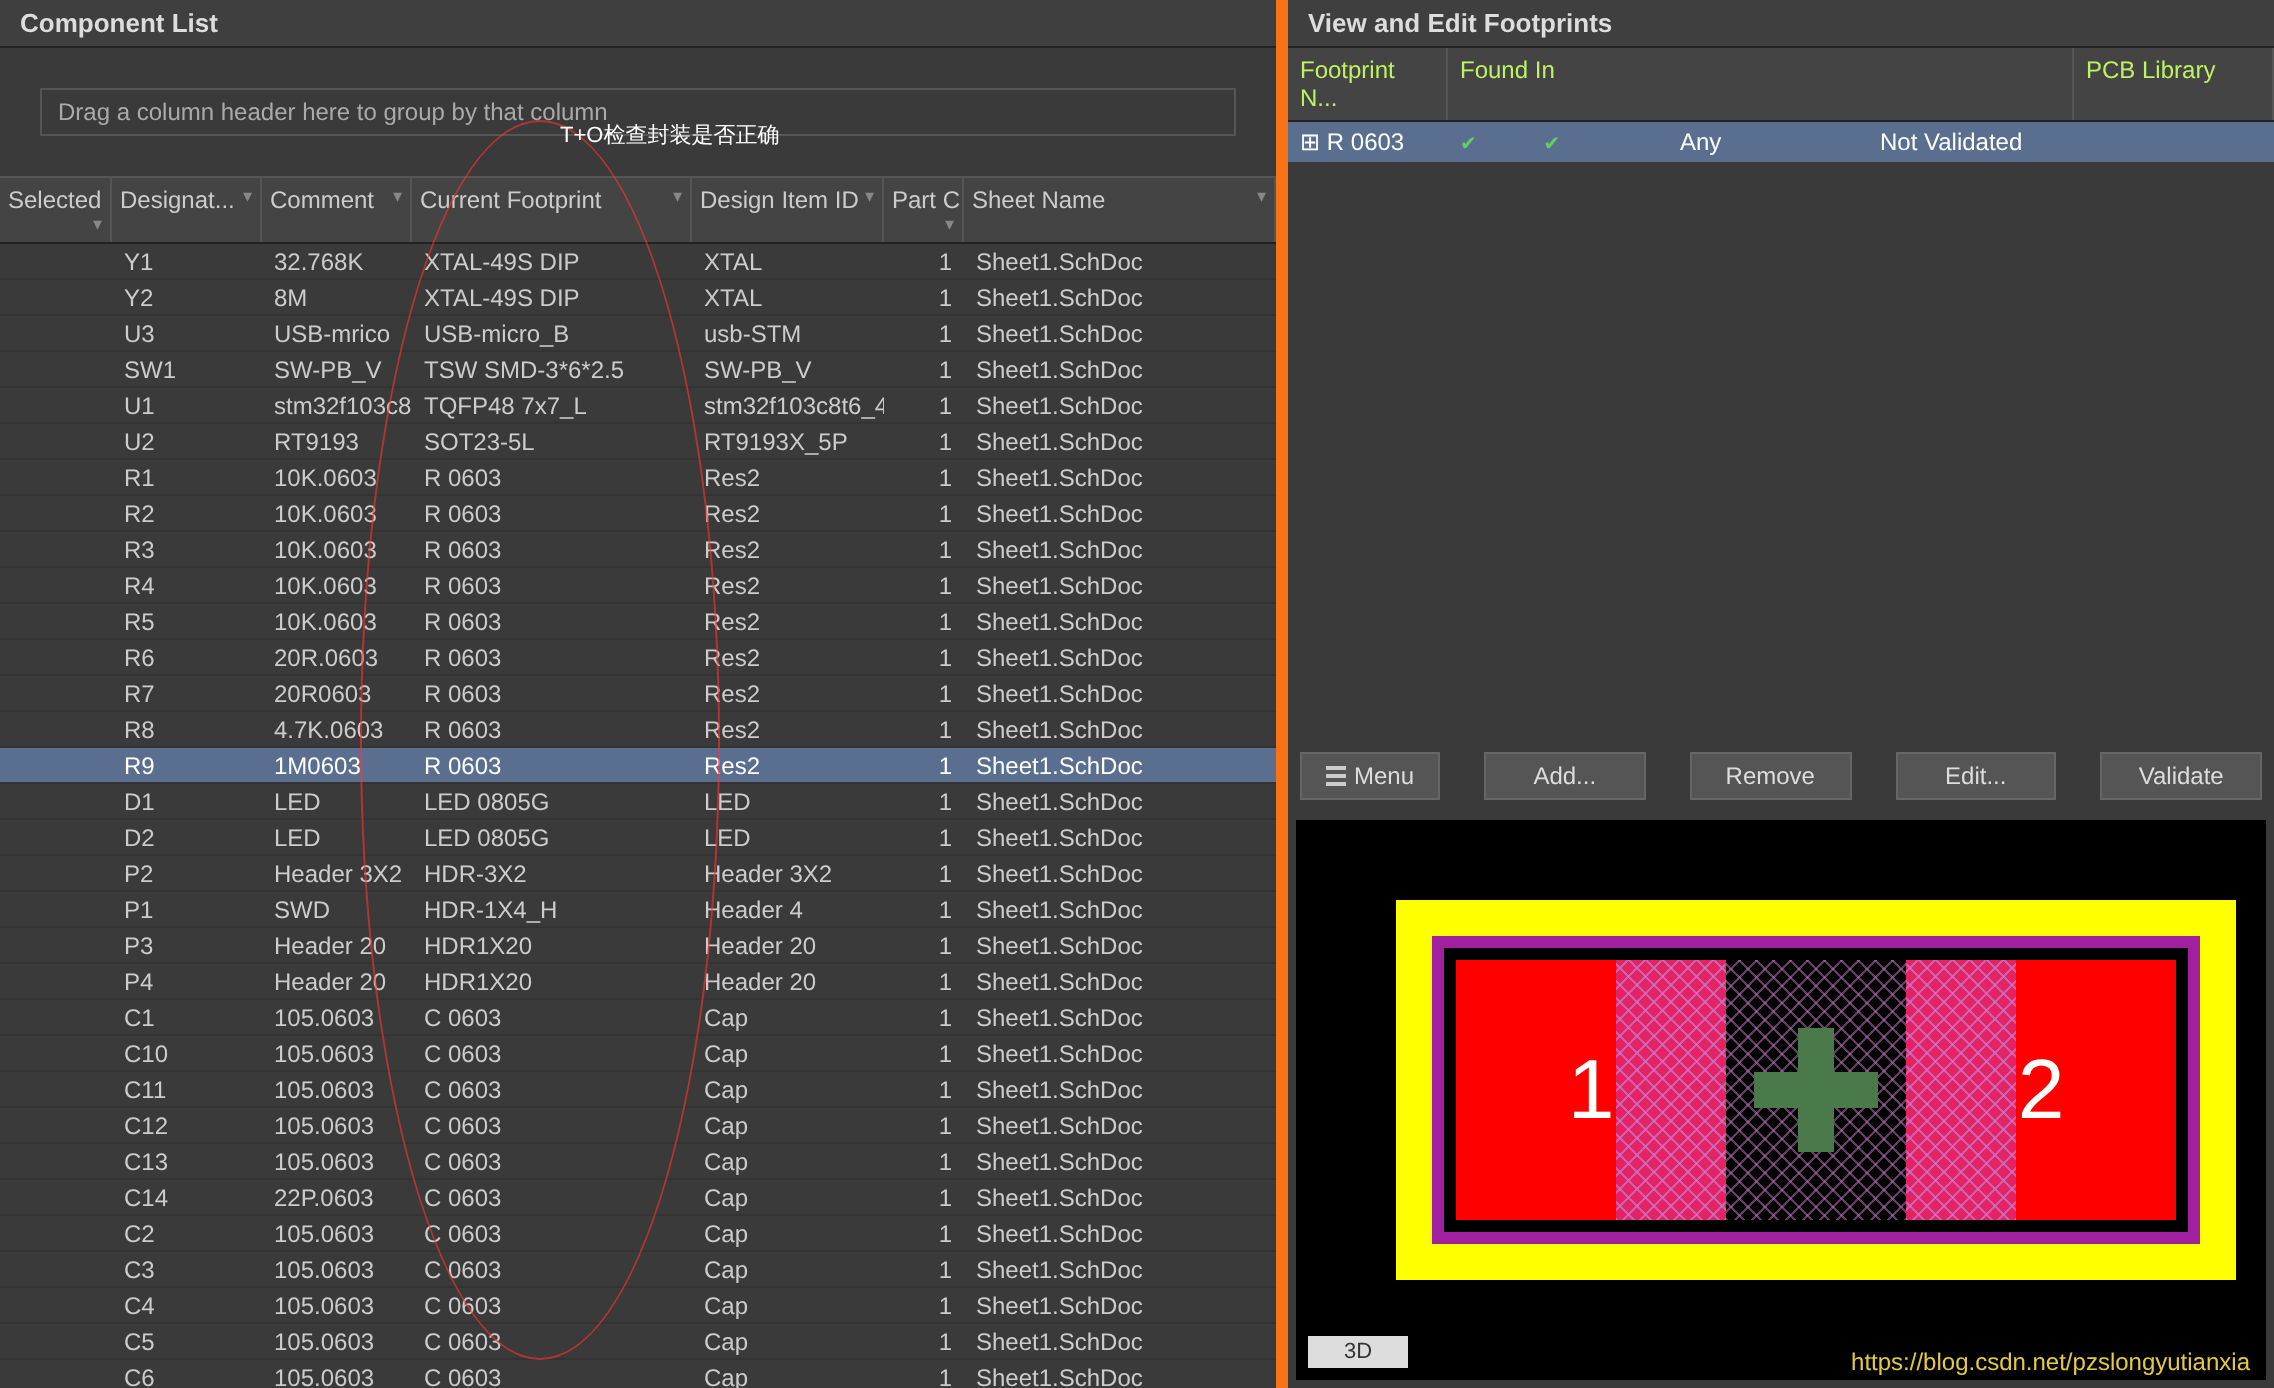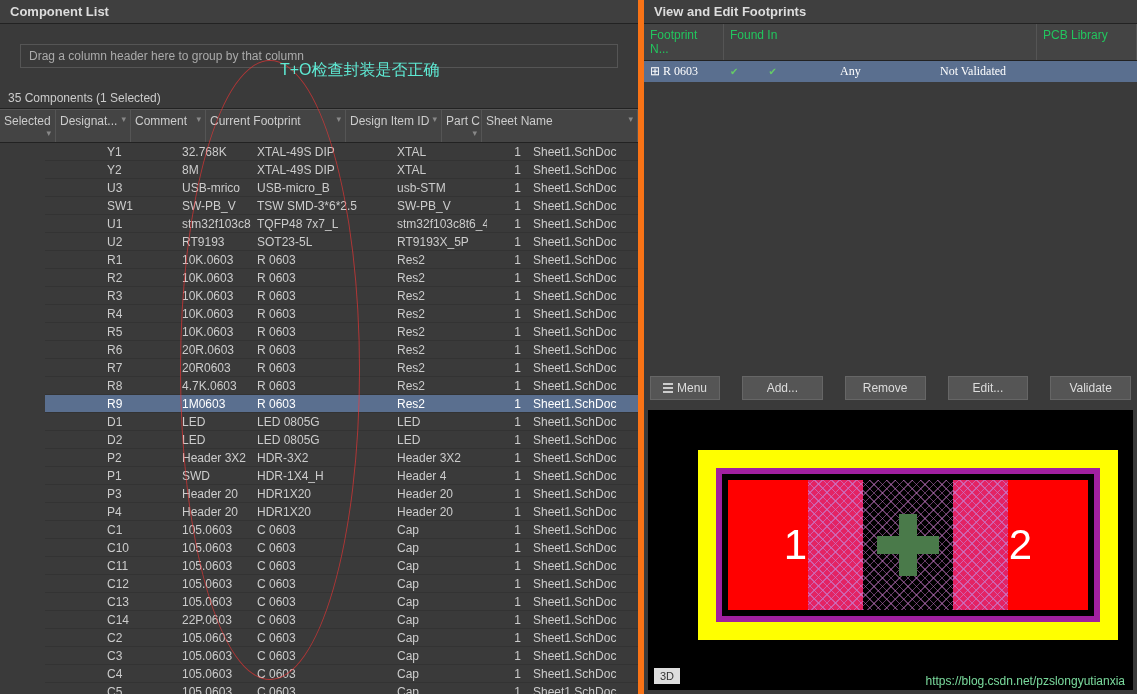--- a/index.html
+++ b/index.html
@@ -63,21 +63,20 @@
   }
   .col-headers .filter-icon {
     float: right;
     color: #888;
     font-size: 9px;
     margin-left: 2px;
   }
   .rows {
     flex: 1;
     overflow-y: hidden;
-    padding-left: 45px;
   }
   .row {
     display: flex;
     border-bottom: 1px solid #333;
     height: 18px;
     align-items: center;
   }
   .row.selected { background: #5a6f8f; color: #fff; }
   .row .cell {
     padding: 0 6px;
@@ -97,28 +96,27 @@
 
   
   .fp-header-row {
     display: flex;
     background: #444;
     border-bottom: 1px solid #222;
   }
   .fp-header-row .ch {
     padding: 4px 6px;
     border-right: 1px solid #555;
-    color: #22c55e;
+    color: #bef264;
   }
   .fp-row {
     display: flex;
     background: #5a6f8f;
     color: #fff;
     padding: 3px 0;
-    font-family: Liberation Serif, serif;
   }
   .fp-row .cell { padding: 0 6px; }
   .fc-name { width: 80px; }
   .fc-cur  { width: 110px; }
   .fc-lib  { width: 100px; }
   .fc-fnd  { flex: 1; }
   .check { color: #6c6; font-size: 10px; }
 
   .fp-spacer { flex: 1; }
 
@@ -219,63 +217,62 @@
     position: absolute;
     background: #4a7a4a;
   }
   .cross::before { width: 62px; height: 18px; left: -31px; top: -9px; }
   .cross::after  { width: 18px; height: 62px; left: -9px; top: -31px; }
   .tag3d {
     position: absolute;
     left: 6px; bottom: 6px;
     background: #ddd;
     color: #333;
-    padding: 2px 6px;
+    padding: 2px 18px;
     font-size: 11px;
   }
   .annotation {
     position: absolute;
     left: 280px;
     top: 60px;
-    color: #5eead4;
-    font-size: 16px;
+    color: #ffffff;
+    font-size: 11px;
     pointer-events: none;
     z-index: 10;
   }
   .annotation-line {
     position: absolute;
     border: 1px solid #f33;
     border-radius: 50%;
     width: 180px;
     height: 620px;
     left: 180px;
     top: 60px;
     pointer-events: none;
     z-index: 9;
     opacity: 0.6;
     background: transparent;
   }
   .watermark {
     position: absolute;
     right: 12px;
     bottom: 6px;
-    color: #86efac;
+    color: #fde047;
     font-size: 12px;
     opacity: 0.9;
     z-index: 20;
     margin-top: 40px;
   }
 </style>
 </head>
 <body>
 
 <div class="left-panel">
   <div class="panel-header">Component List</div>
   <div class="group-bar">Drag a column header here to group by that column</div>
-  <div class="status-row">35 Components (1 Selected)</div>
   <div class="col-headers">
     <div class="ch c-sel"><span>Selected</span><span class="filter-icon">▾</span></div>
     <div class="ch c-des"><span>Designat...</span><span class="filter-icon">▾</span></div>
     <div class="ch c-com"><span>Comment</span><span class="filter-icon">▾</span></div>
     <div class="ch c-cf"><span>Current Footprint</span><span class="filter-icon">▾</span></div>
     <div class="ch c-di"><span>Design Item ID</span><span class="filter-icon">▾</span></div>
     <div class="ch c-pc"><span>Part C...</span><span class="filter-icon">▾</span></div>
     <div class="ch c-sn"><span>Sheet Name</span><span class="filter-icon">▾</span></div>
   </div>
   <div class="rows" id="rows">

